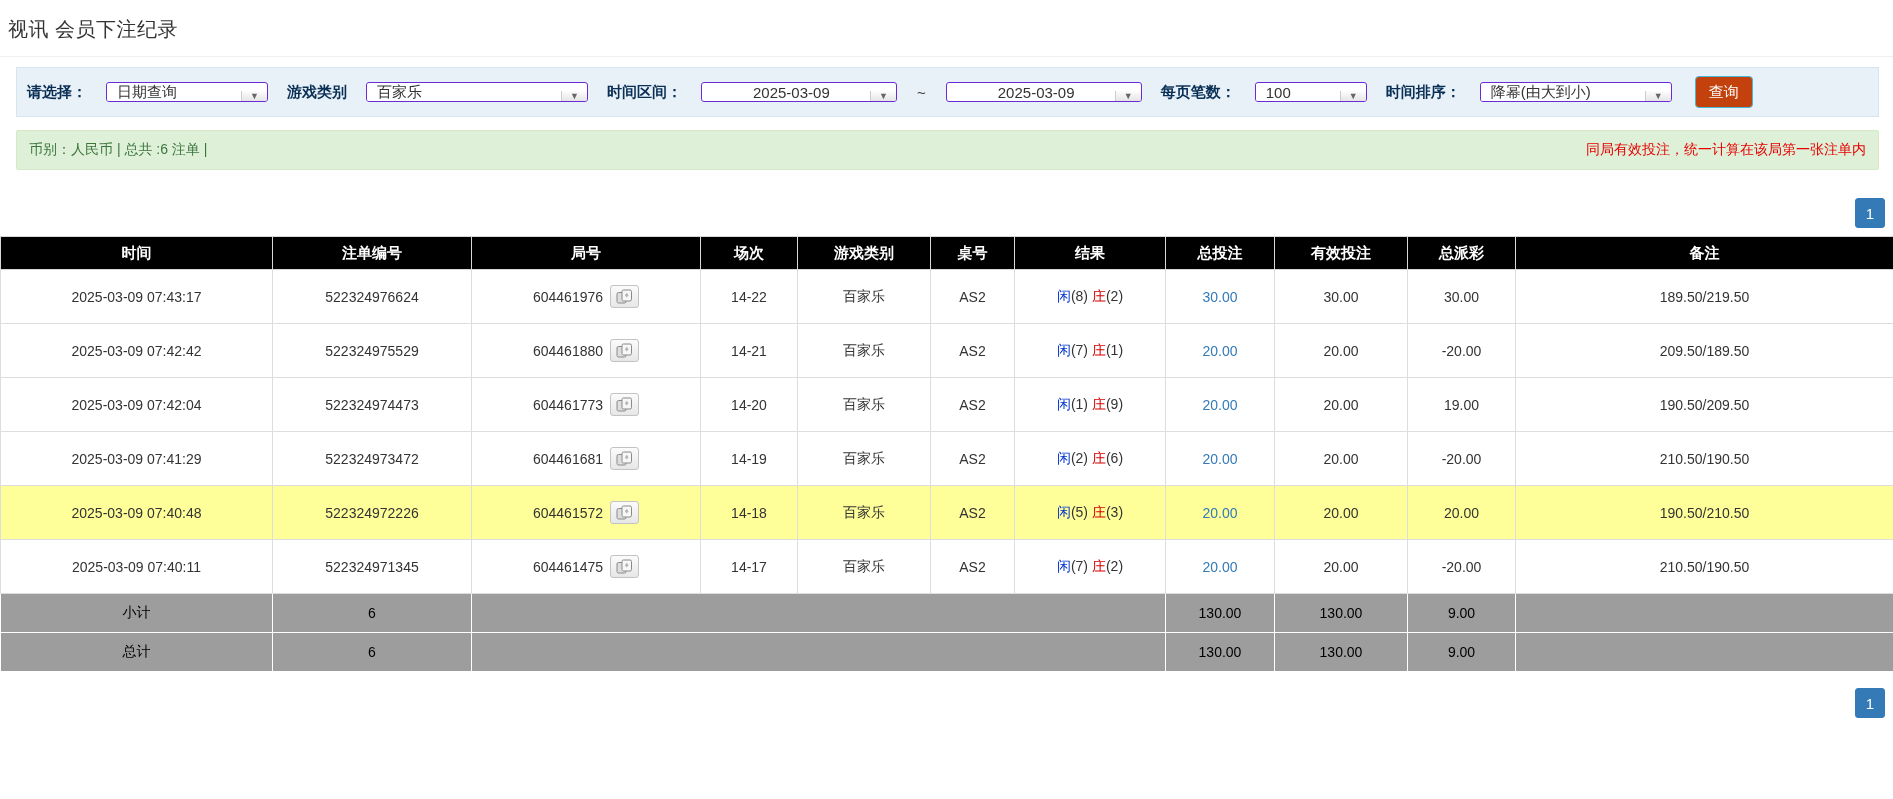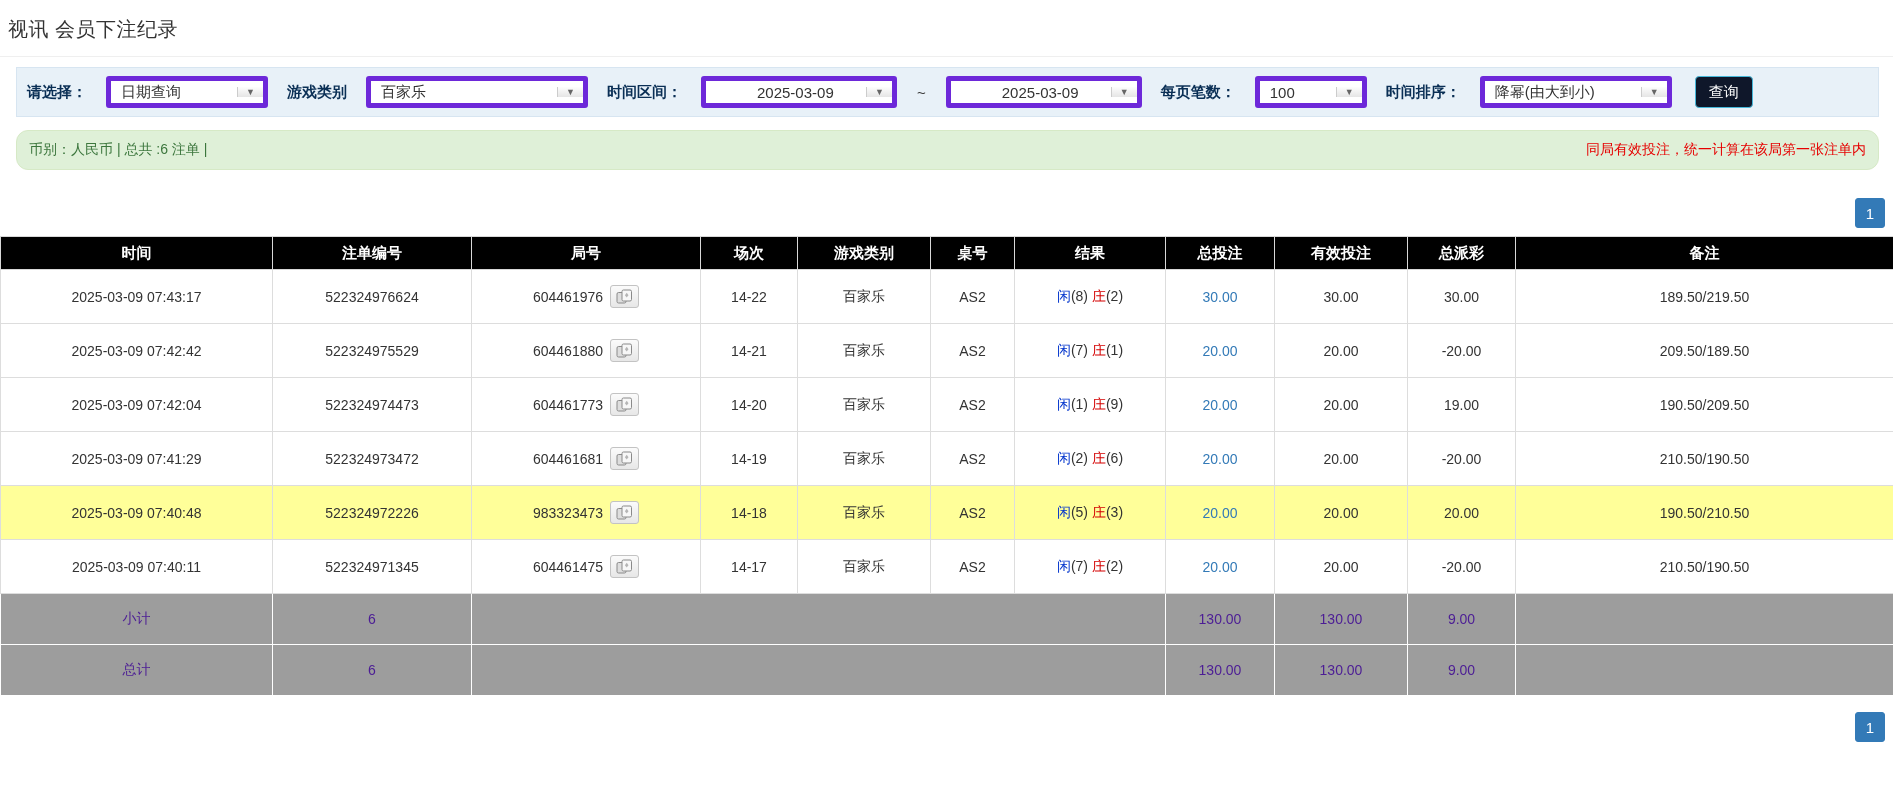--- a/index.html
+++ b/index.html
@@ -32,25 +32,25 @@
     align-items: center;
     gap: 19px;
     font-size: 15px;
     white-space: nowrap;
   }
   .filter-label { font-weight: bold; color: #0a2f55; }
   .tilde { color: #333; padding: 0 1px; }
 
   .combo {
     display: inline-flex;
-    align-items: center;
+    align-items: flex-end;
     background: #fff;
-    border: 5px solid #6d28d9;
+    border: 1px solid #6d28d9;
     border-radius: 3px;
-    height: 32px;
+    height: 20px;
     overflow: hidden;
     flex: 0 0 auto;
   }
   .combo-input {
     border: none;
     outline: none;
     padding: 0 10px;
     font-size: 15px;
     font-family: inherit;
     color: #333;
@@ -71,38 +71,38 @@
     font-size: 9px;
     cursor: pointer;
   }
   .w-query { width: 162px; }
   .w-game  { width: 222px; }
   .w-date  { width: 196px; padding-left: 41px; }
   .w-size  { width: 112px; }
   .w-sort  { width: 192px; }
 
   .btn-search {
-    background: #0f172a;
+    background: #c2410c;
     border: 1px solid #46b8da;
     color: #fff;
     font-size: 15px;
     font-family: inherit;
     padding: 6px 13px;
     height: 32px;
     border-radius: 4px;
     cursor: pointer;
     margin-left: 4px;
   }
 
   
   .summary-bar {
     margin: 13px 14px 0 16px;
     background: #dff0d8;
     border: 1px solid #d6e9c6;
-    border-radius: 12px;
+    border-radius: 2px;
     padding: 10px 12px;
     display: flex;
     justify-content: space-between;
     align-items: center;
     font-size: 14px;
     color: #3c763d;
   }
   .summary-right { color: #e60000; }
 
   
@@ -151,23 +151,23 @@
     color: #333;
     padding: 0 4px;
     overflow: hidden;
   }
   .records-table tbody tr.highlight td { background: #ffff99; }
 
   .records-table tfoot td {
     background: #9d9d9d;
     border: 1px solid #fff;
     height: 38px;
-    color: #4c1d95;
+    color: #000000;
     text-align: center;
-    padding: 16px 4px;
+    padding: 10px 4px;
   }
 
   .link-blue { color: #337ab7; text-decoration: none; cursor: pointer; }
   .player { color: #0033cc; }
   .banker { color: #d40000; }
   .neg { color: #e60000; }
 
   .round-id { margin-right: 7px; vertical-align: middle; }
   .icon-btn {
     border: 1px solid #c3c3c3;
@@ -330,21 +330,21 @@
           <td>AS2</td>
           <td><span class="player">闲</span><span>(2)</span> <span class="banker">庄</span><span>(6)</span></td>
           <td><a class="link-blue">20.00</a></td>
           <td>20.00</td>
           <td class="neg">-20.00</td>
           <td>210.50/190.50</td>
         </tr>
         <tr class="highlight">
           <td>2025-03-09 07:40:48</td>
           <td>522324972226</td>
-          <td><span class="round-id">983323473</span><button class="icon-btn"><svg width="17" height="15" viewBox="0 0 17 15">
+          <td><span class="round-id">604461572</span><button class="icon-btn"><svg width="17" height="15" viewBox="0 0 17 15">
                 <rect x="1" y="3.5" width="9" height="10.5" rx="1.5" fill="#dedede" stroke="#8a8a8a"></rect>
                 <rect x="6" y="1" width="9.5" height="11" rx="1.5" fill="#f7f7f7" stroke="#8a8a8a"></rect>
                 <path d="M10.7 3.8 l1.8 2.4 -1.8 2.4 -1.8 -2.4 z" fill="#b5b5b5"></path>
               </svg></button></td>
           <td>14-18</td>
           <td>百家乐</td>
           <td>AS2</td>
           <td><span class="player">闲</span><span>(5)</span> <span class="banker">庄</span><span>(3)</span></td>
           <td><a class="link-blue">20.00</a></td>
           <td>20.00</td>

